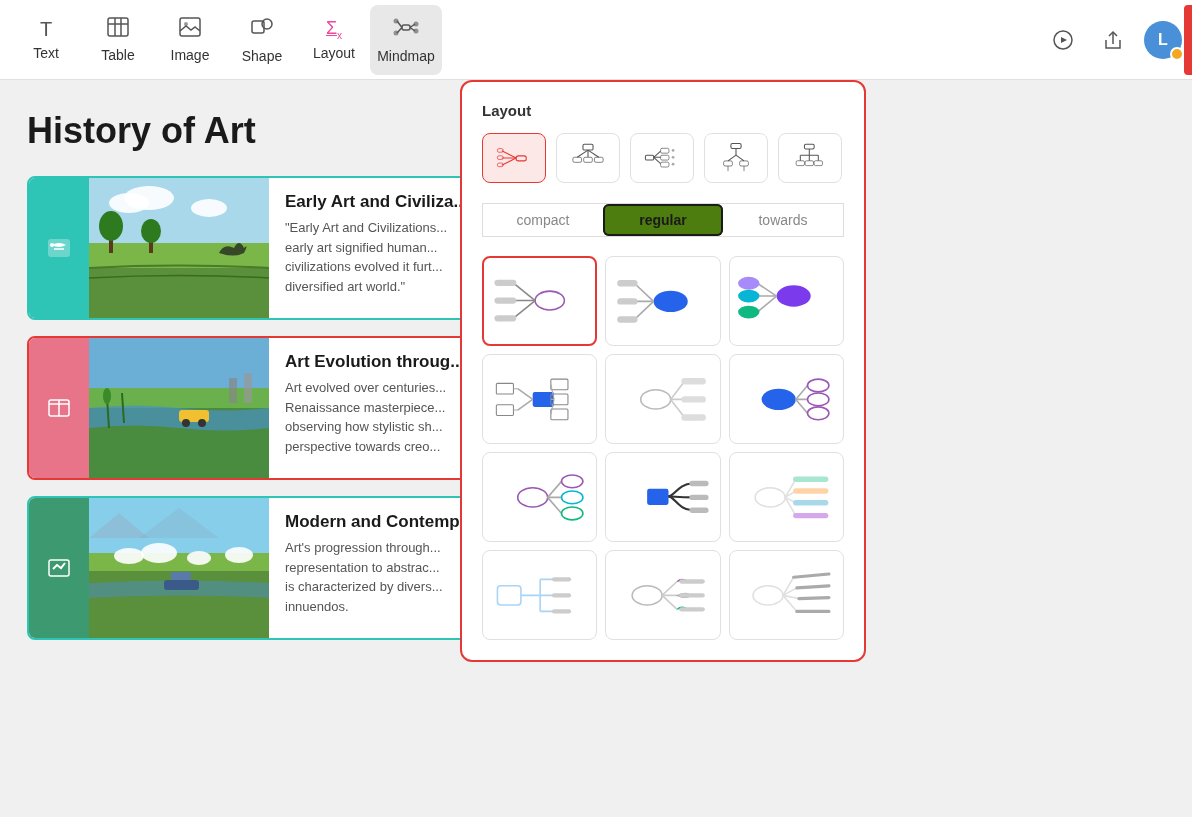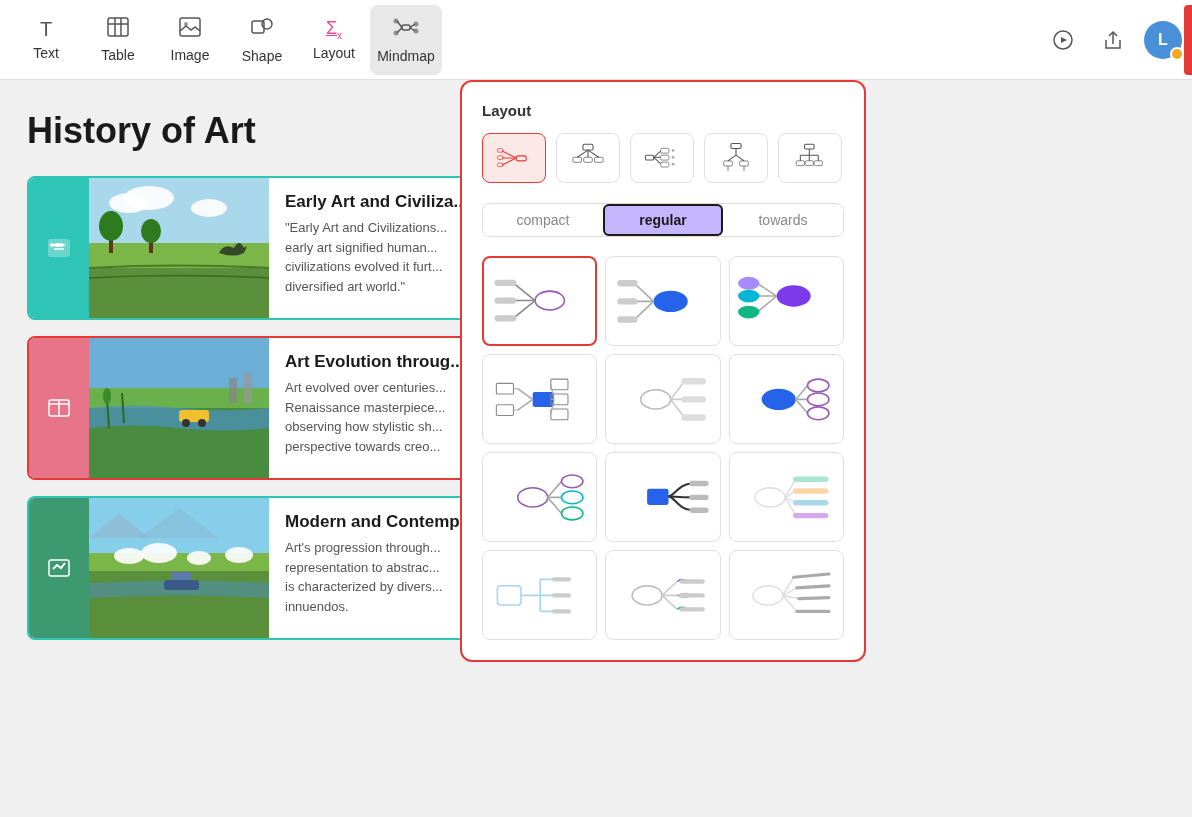--- a/index.html
+++ b/index.html
@@ -231,35 +231,35 @@
     .layout-opt svg {
       width: 36px;
       height: 32px;
     }
 
     
     .theme-tabs {
       display: flex;
       margin-bottom: 19px;
       border: 1px solid #ddd;
-      border-radius: 8px;
+      border-radius: 0;
       overflow: hidden;
     }
     .theme-tab {
       flex: 1;
       padding: 8px 0;
       text-align: center;
       font-size: 14px;
       cursor: pointer;
       background: white;
       color: #888;
       border: none;
     }
     .theme-tab.active {
-      background: #c4b5fd;
+      background: #4d7c0f;
       color: #1a1a1a;
       font-weight: 600;
       box-shadow: inset 0 0 0 2px #1a1a1a;
       border-radius: 6px;
     }
 
     
     .style-grid {
       display: grid;
       grid-template-columns: repeat(3, 1fr);

